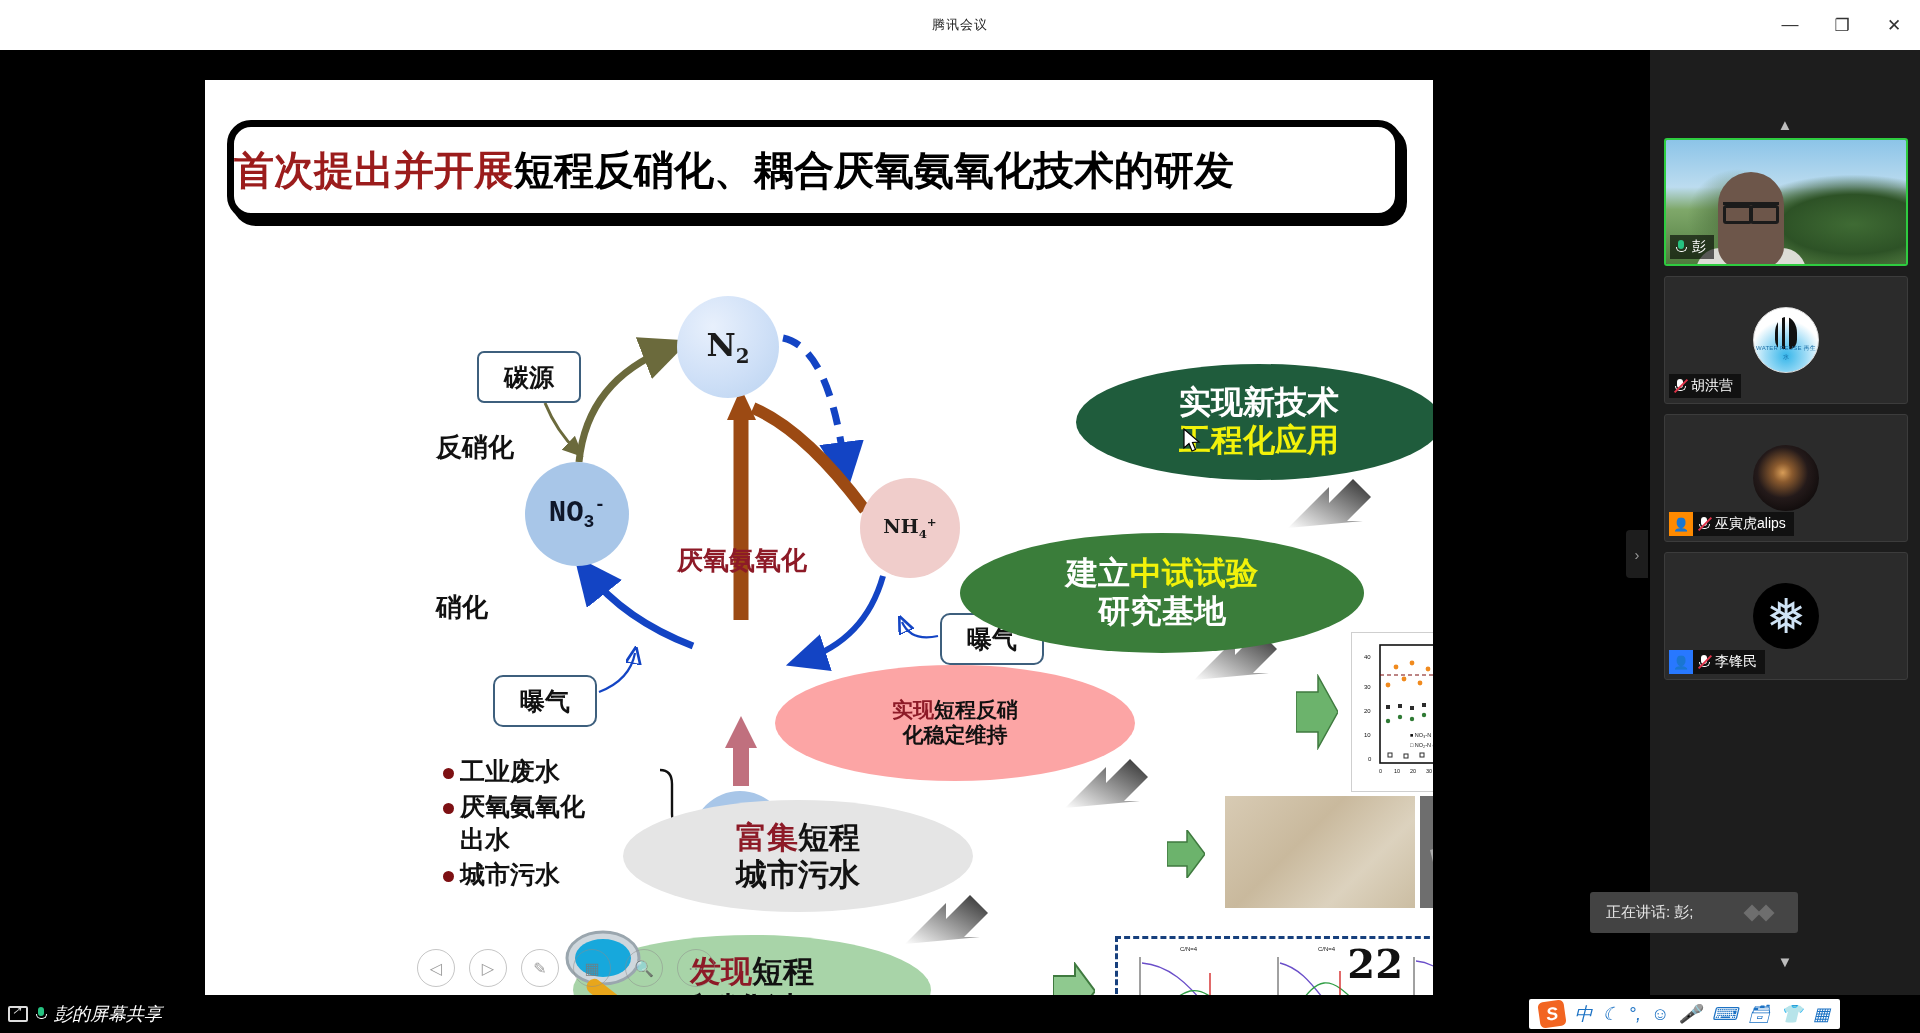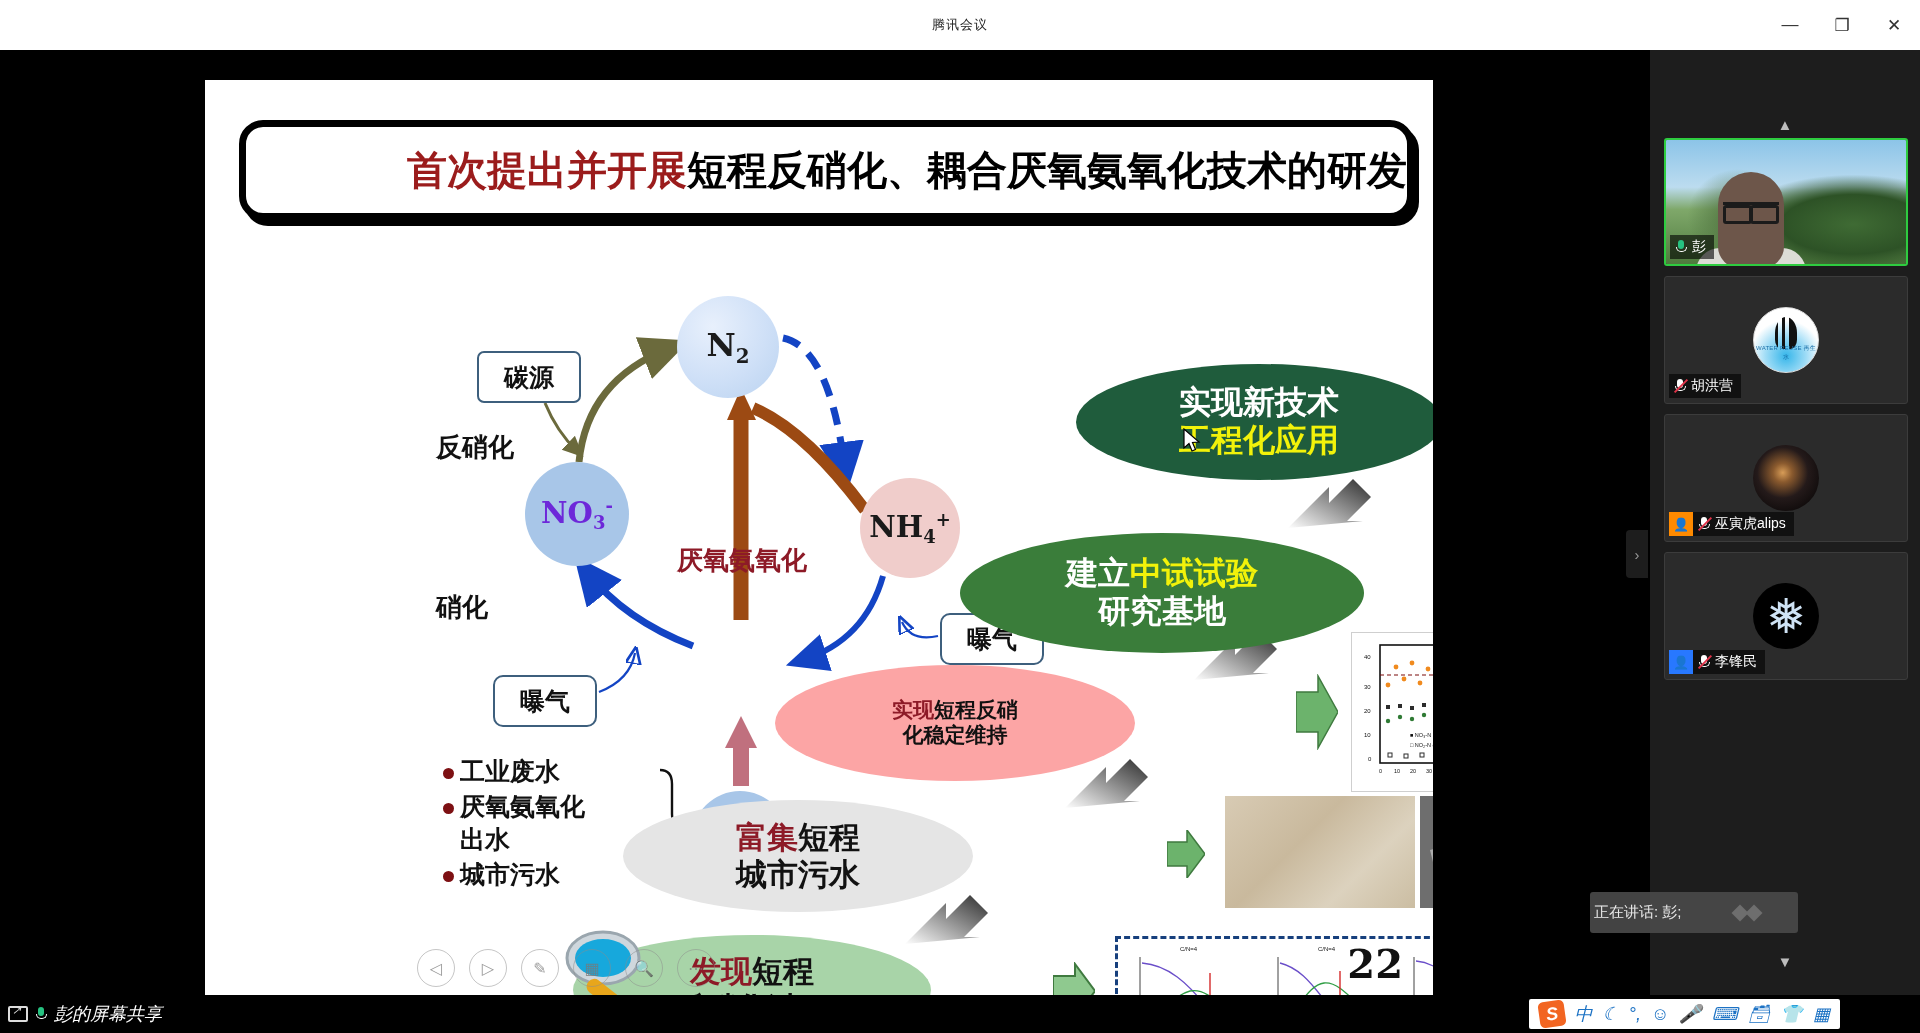--- a/index.html
+++ b/index.html
@@ -37,23 +37,23 @@
   .slide {
     position: absolute;
     left: 205px; top: 30px; width: 1228px; height: 925px;
     background: #ffffff;
     overflow: hidden;
   }
   .slide-inner { position: absolute; inset: 0; }
 
   
   .title-banner {
-    position: absolute; left: 34px; top: 40px; width: 1175px; height: 100px;
+    position: absolute; left: 22px; top: 40px; width: 1175px; height: 100px;
     border: 7px solid #000; border-radius: 24px; background: #fff;
-    display: flex; align-items: center; justify-content: flex-end;
+    display: flex; align-items: center; justify-content: flex-start;
     box-shadow: 5px 6px 0 #000;
   }
   .title-banner .txt {
     font-family: "DejaVu Sans", "Liberation Sans", sans-serif;
     font-weight: bold; font-size: 40px; color: #000; white-space: nowrap;
   }
   .title-banner .txt .red { color: #9b1c1c; }
 
   
   .node {
@@ -63,25 +63,25 @@
     font-weight: bold;
   }
   .node sub, .node sup { font-size: 0.62em; font-weight: bold; }
   .node-n2 {
     left: 472px; top: 216px; width: 102px; height: 102px;
     background: radial-gradient(circle at 35% 30%, #e8f0fc 0%, #cfe0f7 55%, #b9d2f0 100%);
     font-size: 32px; color: #1c1c1c;
   }
   .node-no3-top {
     left: 320px; top: 382px; width: 104px; height: 104px;
-    background: #a8c6e8; font-size: 29px; color: #6d28d9;
+    background: #a8c6e8; font-size: 29px; color: #0f172a; font-family: Liberation Mono, monospace;
   }
   .node-nh4 {
     left: 655px; top: 398px; width: 100px; height: 100px;
-    background: #f0cdcb; font-size: 29px; color: #1a1a1a;
+    background: #f0cdcb; font-size: 19px; color: #1a1a1a;
   }
   .node-no2 {
     left: 486px; top: 540px; width: 104px; height: 104px;
     background: #ddc8dd; border: 4px solid #9b2230; font-size: 28px; color: #8d1a27;
   }
   .node-no3-bot {
     left: 487px; top: 711px; width: 96px; height: 96px;
     background: #a8c6e8; font-size: 27px; color: #8d1a27;
   }
 
@@ -294,21 +294,21 @@
     background: radial-gradient(circle at 42% 40%, #e4d9b4 0%, #b9cf8d 35%, #6ba05a 70%, #3e7a46 100%);
     position: relative; overflow: hidden;
   }
   .avatar-art::after {
     content:""; position: absolute; left: 34%; top: 22%; width: 18px; height: 28px;
     background: #d8433a; border-radius: 50% 50% 40% 40%;
   }
   .tooltip {
     position: absolute; right: 122px; bottom: 100px;
     background: rgba(72,72,72,.93); color: #eaeaea;
-    padding: 11px 4px; font-size: 15px; border-radius: 3px;
+    padding: 11px 16px; font-size: 15px; border-radius: 3px;
     display: flex; align-items: center; gap: 52px; min-width: 208px;
   }
   .tooltip .loader {
     display: flex; gap: 2px;
   }
   .tooltip .loader span {
     width: 12px; height: 12px; background: #6e6e6e; transform: rotate(45deg);
   }
 
   

